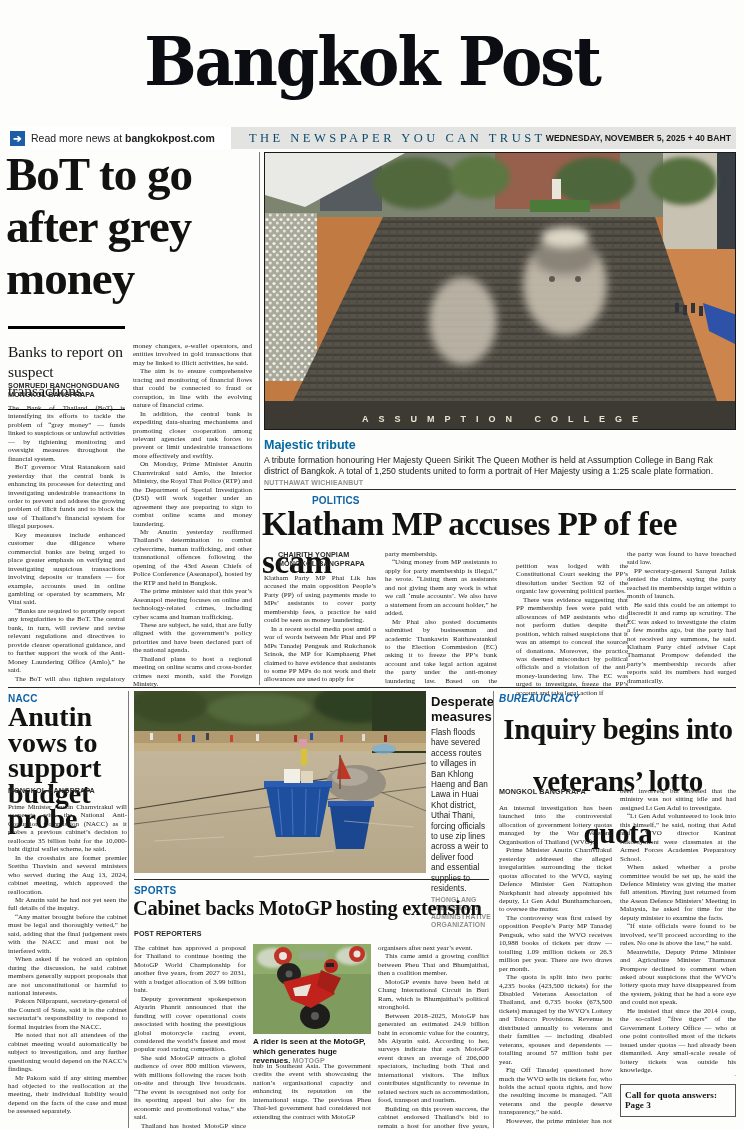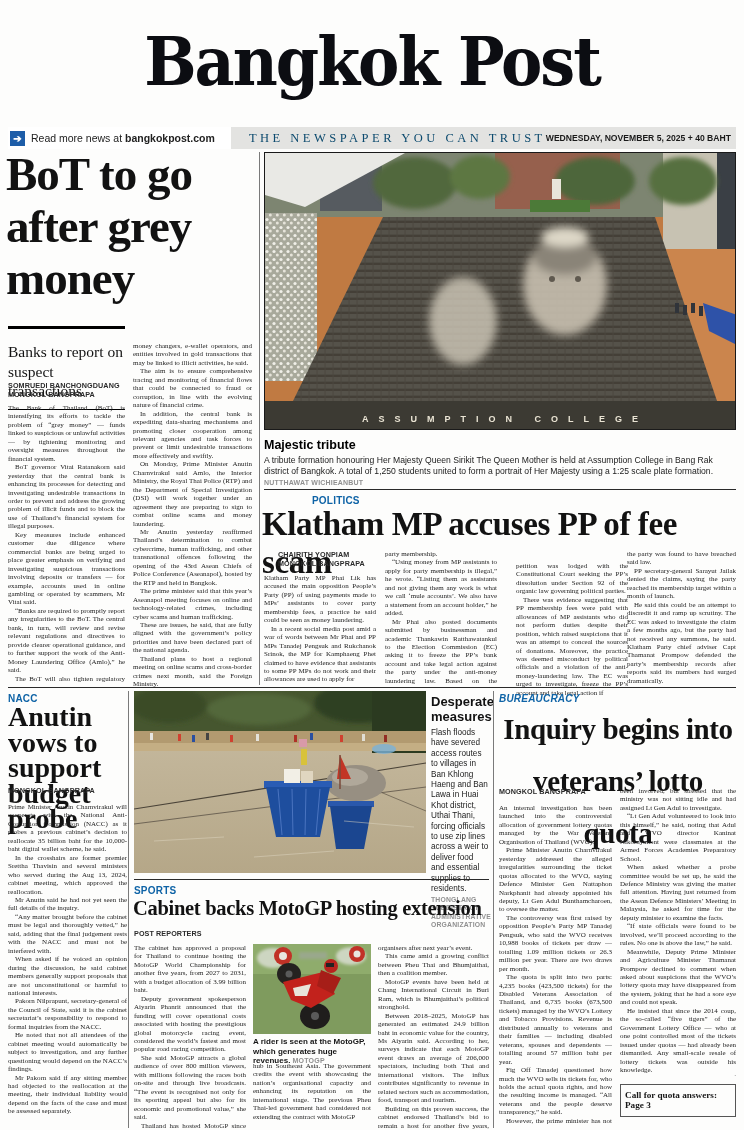--- a/index.html
+++ b/index.html
@@ -56,21 +56,21 @@
   .v-rule-top { left:259px; top:152px; height:533px; }
 
   
   .tribute-photo { left:264px; top:152px; width:472px; height:278px; border:1px solid #1a1a1a; overflow:hidden; }
   .tribute-photo svg { display:block; }
   .assumption-text {
     position:absolute; left:0; bottom:5px; width:100%; text-align:center;
     font-family:"Liberation Sans",sans-serif; font-weight:bold; font-size:9px; letter-spacing:10px;
     color:#eae4d4; text-indent:10px; white-space:nowrap;
   }
-  .tribute-cap-title { left:264px; top:438px; width:472px; font-family:"Liberation Sans",sans-serif; font-weight:bold; font-size:12.5px; color:#000000; }
+  .tribute-cap-title { left:264px; top:438px; width:472px; font-family:"Liberation Sans",sans-serif; font-weight:bold; font-size:12.5px; color:#0369a1; }
   .tribute-cap { left:264px; top:455px; width:472px; font-family:"Liberation Sans",sans-serif; font-size:8.6px; line-height:11px; color:#222; }
   .credit { font-size:7px; font-weight:bold; color:#909090; letter-spacing:.2px; }
 
   
   .rule-politics { left:264px; top:489px; width:472px; }
   .politics-kicker { left:264px; top:495px;padding-left:48px; }
   .politics-headline { left:262px; top:505px; width:476px; font-size:33px; line-height:38px; letter-spacing:-.4px; }
   .politics-byline { left:264px; top:550px; width:112px;padding-left:14px; }
   .pol-col1 { left:264px; top:574px; width:112px; height:111px; overflow:hidden; }
   .pol-col2 { left:385px; top:550px; width:112px; height:135px; overflow:hidden; }
@@ -148,21 +148,21 @@
       <p>“Banks are required to promptly report any irregularities to the BoT. The central bank, in turn, will review and revise relevant regulations and directives to provide clearer operational guidance, and to further support the work of the Anti-Money Laundering Office (Amlo),” he said.</p>
       <p>The BoT will also tighten regulatory scrutiny of financial service providers under its supervision, including authorised money transfer agents, authorised</p>
     </div>
   <div class="abs body-text bot-col2">
       <p>money changers, e-wallet operators, and entities involved in gold transactions that may be linked to illicit activities, he said.</p>
       <p>The aim is to ensure comprehensive tracing and monitoring of financial flows that could be connected to fraud or corruption, in line with the evolving nature of financial crime.</p>
       <p>In addition, the central bank is expediting data-sharing mechanisms and promoting closer cooperation among relevant agencies and task forces to prevent or limit undesirable transactions more effectively and swiftly.</p>
       <p>On Monday, Prime Minister Anutin Charnvirakul said Amlo, the Interior Ministry, the Royal Thai Police (RTP) and the Department of Special Investigation (DSI) will work together under an agreement they are preparing to sign to combat online scams and money laundering.</p>
       <p>Mr Anutin yesterday reaffirmed Thailand’s determination to combat cybercrime, human trafficking, and other transnational offences following the opening of the 43rd Asean Chiefs of Police Conference (Aseanapol), hosted by the RTP and held in Bangkok.</p>
       <p>The prime minister said that this year’s Aseanapol meeting focuses on online and technology-related crimes, including cyber scams and human trafficking.</p>
-      <p>These are issues, he said, that are fully aligned with the government’s policy priorities and have been declared part of the national agenda.</p>
+      <p>These are subject, he said, that are fully aligned with the government’s policy priorities and have been declared part of the national agenda.</p>
       <p>Thailand plans to host a regional meeting on online scams and cross-border crimes next month, said the Foreign Ministry.</p>
     </div>
   <div class="abs v-rule v-rule-top"></div>
 
   <figure class="abs tribute-photo">
     <svg width="472" height="278" viewBox="0 0 472 278">
       <defs>
         <pattern id="rows" width="8" height="7" patternUnits="userSpaceOnUse">
           <rect width="8" height="7" fill="#55524a"></rect>
           <rect y="4.6" width="8" height="2.4" fill="#443f37"></rect>

